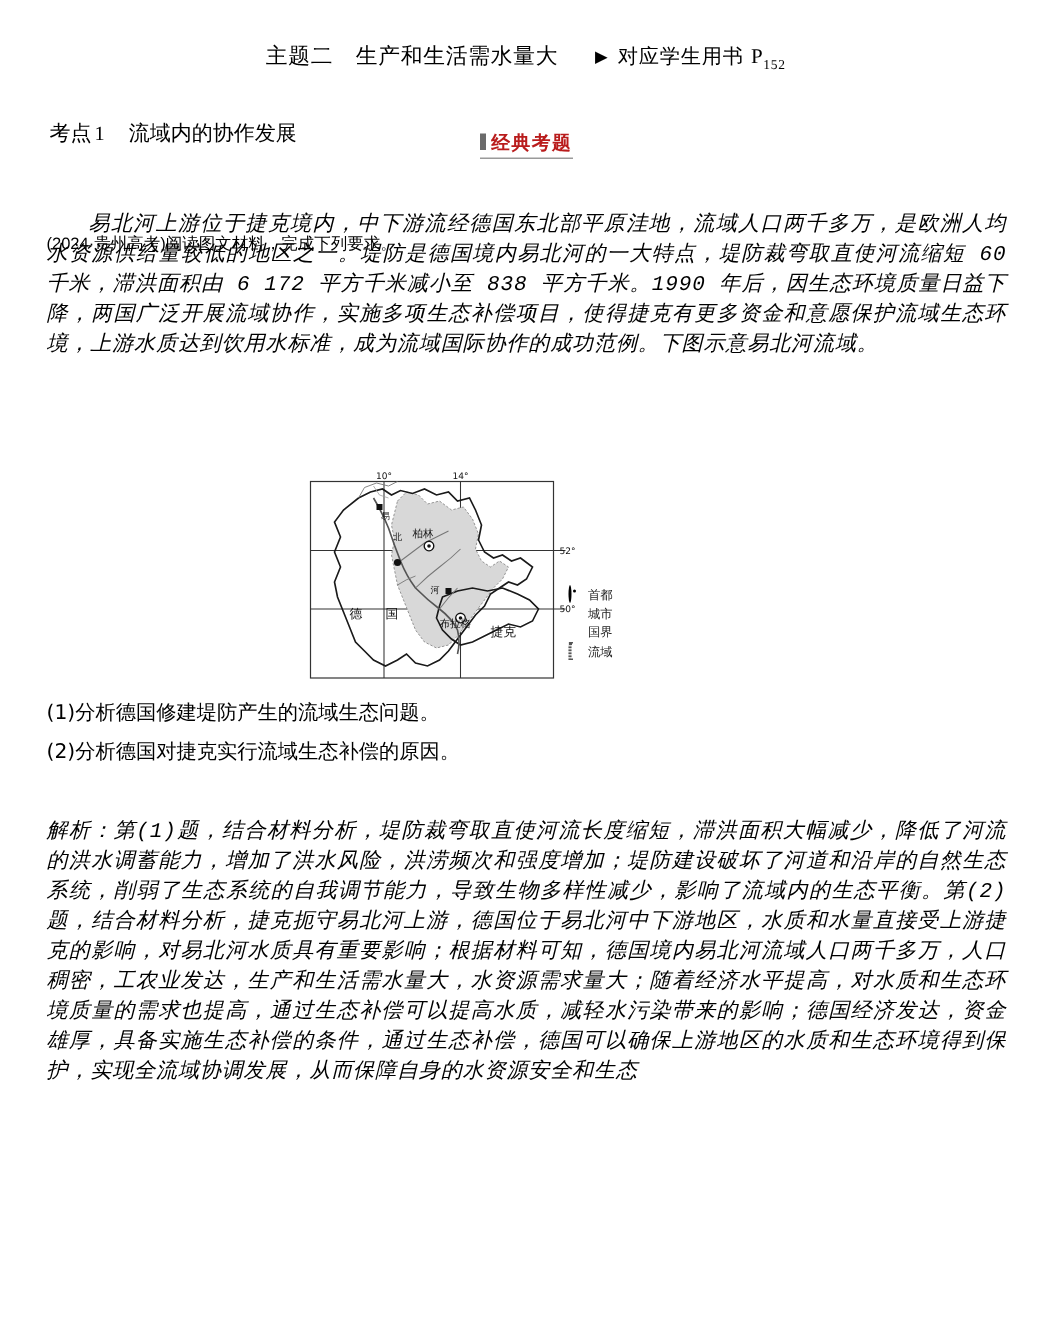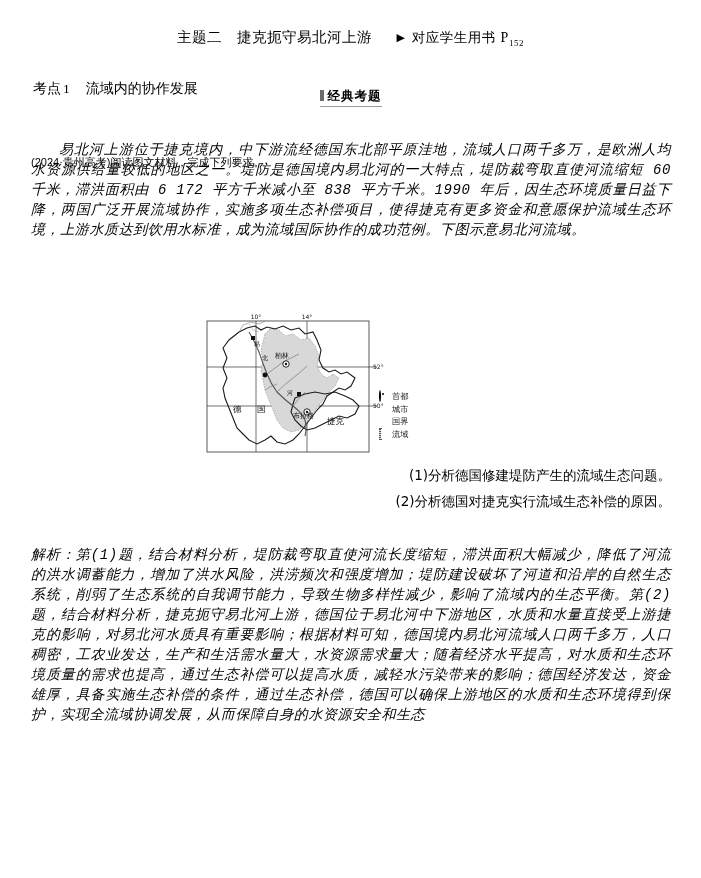--- a/index.html
+++ b/index.html
@@ -76,21 +76,21 @@
     position: absolute;
     left: 0; top: 86px;
     width: 701px;
     text-align: center;
   }
   .banner-inner {
     display: inline-block;
     font-family: "DejaVu Sans", "Liberation Sans", sans-serif;
     font-size: 12.5px;
     font-weight: bold;
-    color: #000000;
+    color: #b91c1c;
     letter-spacing: 1px;
     border-bottom: 1px solid #9a9a9a;
     padding-bottom: 1px;
   }
   .banner-mark {
     display: inline-block;
     width: 4px;
     height: 11px;
     background: #6b6b6b;
     vertical-align: -1px;
@@ -191,21 +191,21 @@
 
   
   .questions {
     position: absolute;
     left: 31px; top: 462px;
     width: 640px;
     font-family: "DejaVu Sans", "Liberation Sans", sans-serif;
     font-size: 13.5px;
     line-height: 26px;
   }
-  .q-line { white-space: nowrap; text-align: right; }
+  .q-line { white-space: nowrap; }
   .mingti {
     font-size: 11.5px;
     margin-left: 6px;
     letter-spacing: 0.5px;
   }
   .star {
     display: inline-block;
     font-size: 11px;
     margin-left: 1px;
   }
@@ -216,21 +216,21 @@
     left: 31px; top: 545px;
     width: 640px;
   }
 </style>
 </head>
 <body>
 
 <div class="page">
 
   <div class="header-row">
-    <span class="header-title">主题二　捷克扼守易北河上游</span>
+    <span class="header-title">主题二　生产和生活需水量大</span>
     <span class="header-gap"></span>
     <span class="header-arrow">▶</span>
     <span class="header-ref"><span>对应学生用书 </span><span class="pletter">P</span><sub>152</sub></span>
   </div>
 
   <div class="kaodian">
     <span>考点</span><span class="num">1</span><span class="sp"></span><span>流域内的协作发展</span>
   </div>
 
   <div class="banner">

